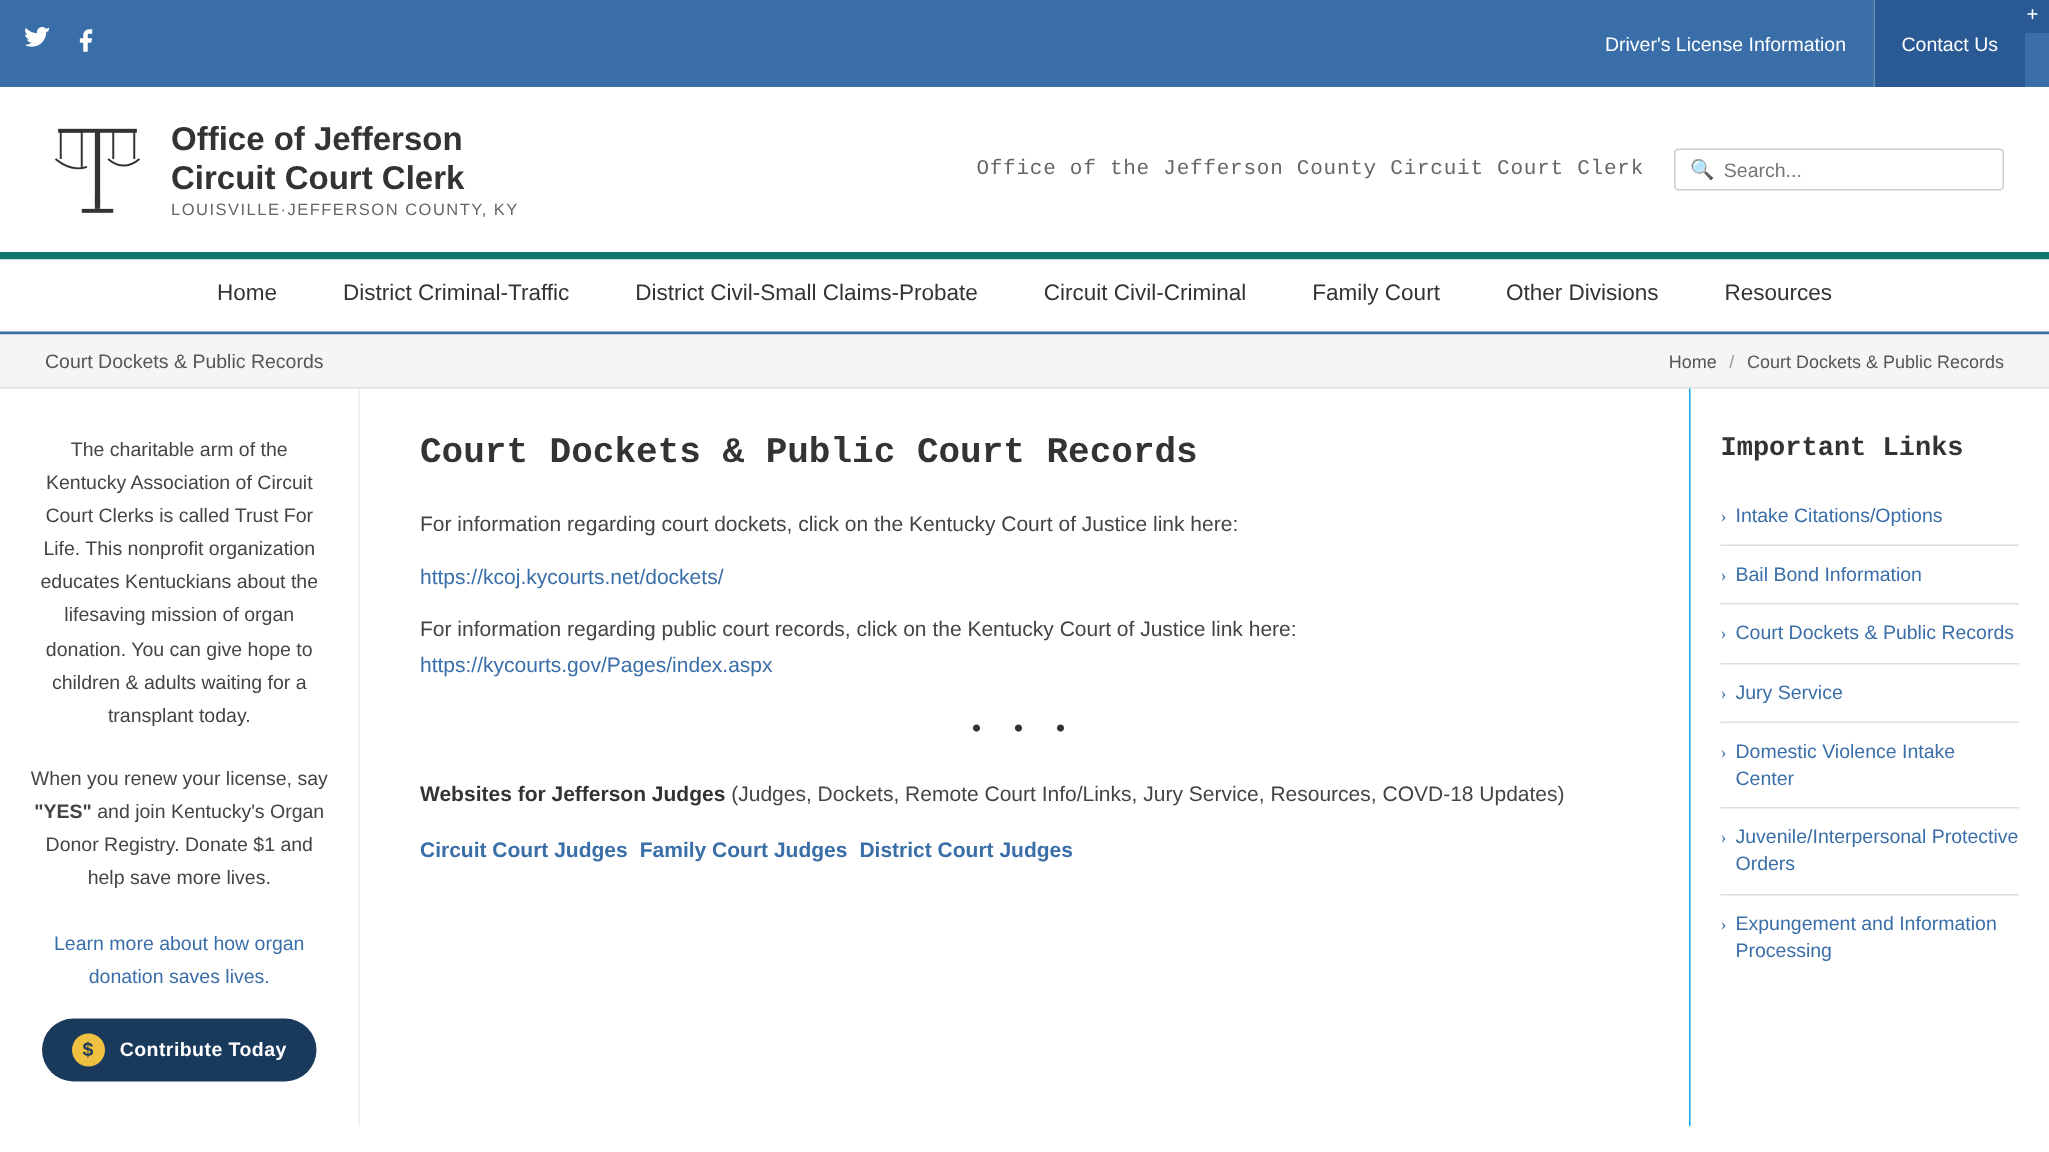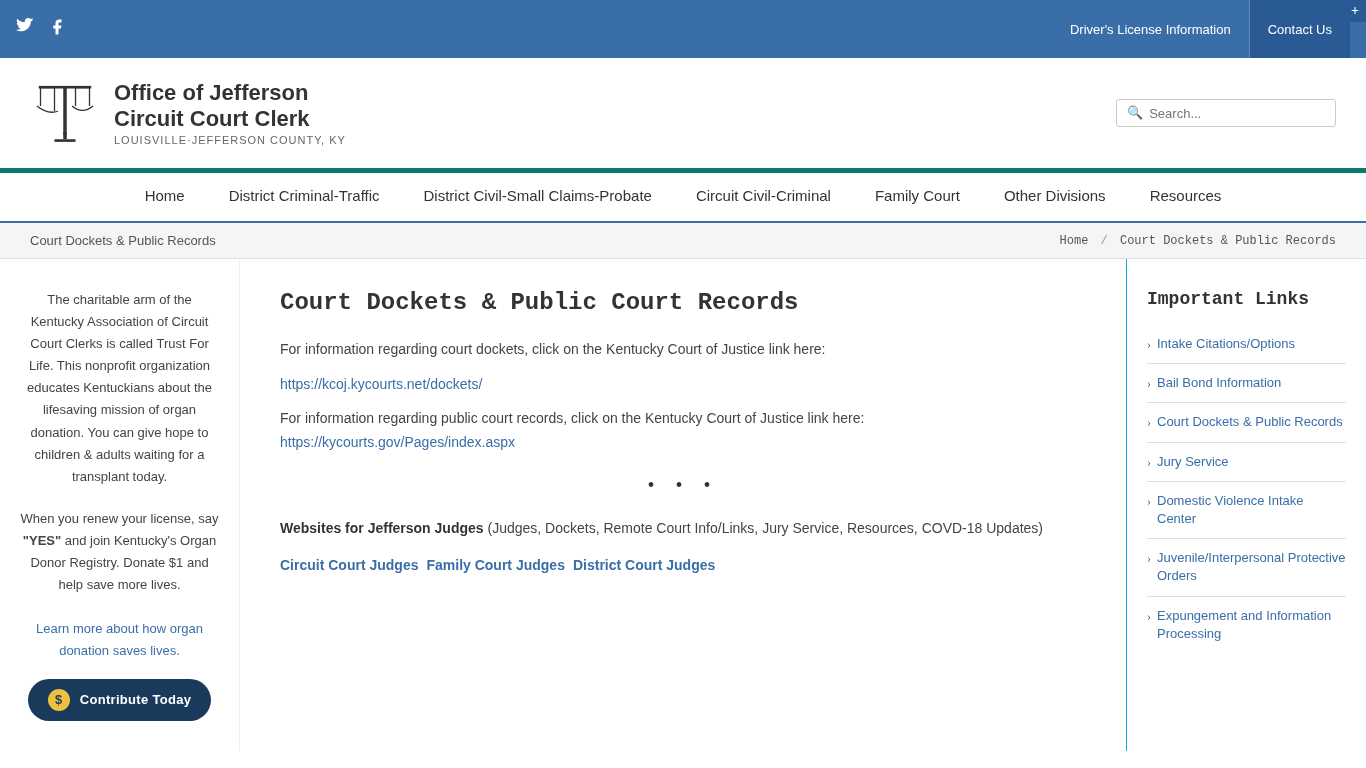--- a/index.html
+++ b/index.html
@@ -112,21 +112,21 @@
     
     .breadcrumb-bar {
       background: #f5f5f5;
       padding: 10px 30px;
       display: flex;
       justify-content: space-between;
       align-items: center;
       border-bottom: 1px solid #e0e0e0;
     }
     .breadcrumb-left { font-size: 13px; color: #555; font-family: Arial, sans-serif; }
-    .breadcrumb-right { font-size: 12px; color: #555; font-family: Liberation Mono, monospace; }
+    .breadcrumb-right { font-size: 12px; color: #555; font-family: Liberation Sans, sans-serif; }
     .breadcrumb-right a { color: #555; text-decoration: none; }
     .breadcrumb-sep { color: #999; margin: 0 5px; }
 
     
     .main-content {
       display: flex;
       gap: 0;
       padding: 0;
       max-width: 1366px;
     }
@@ -318,20 +318,21 @@
       <line x1="68" y1="11" x2="68" y2="32" stroke="#333" stroke-width="1.5"></line>
       <path d="M48 32 Q60 42 72 32" stroke="#333" stroke-width="1.5" fill="none"></path>
     </svg>
     <div class="logo-text-area">
       <div class="logo-title">Office of Jefferson</div>
       <div class="logo-title">Circuit Court Clerk</div>
       <div class="logo-subtitle">LOUISVILLE·JEFFERSON COUNTY, KY</div>
     </div>
   </div>
   <div class="header-right">
+    <span class="header-site-title">Office of the Jefferson County Circuit Court Clerk</span>
     <div class="search-box">
       <span class="search-icon-char">🔍</span>
       <input type="text" placeholder="Search..." style="">
     </div>
   </div>
 </div>
 
 <nav class="main-nav">
   <div class="nav-item">Home</div>
   <div class="nav-item">District Criminal-Traffic</div>

